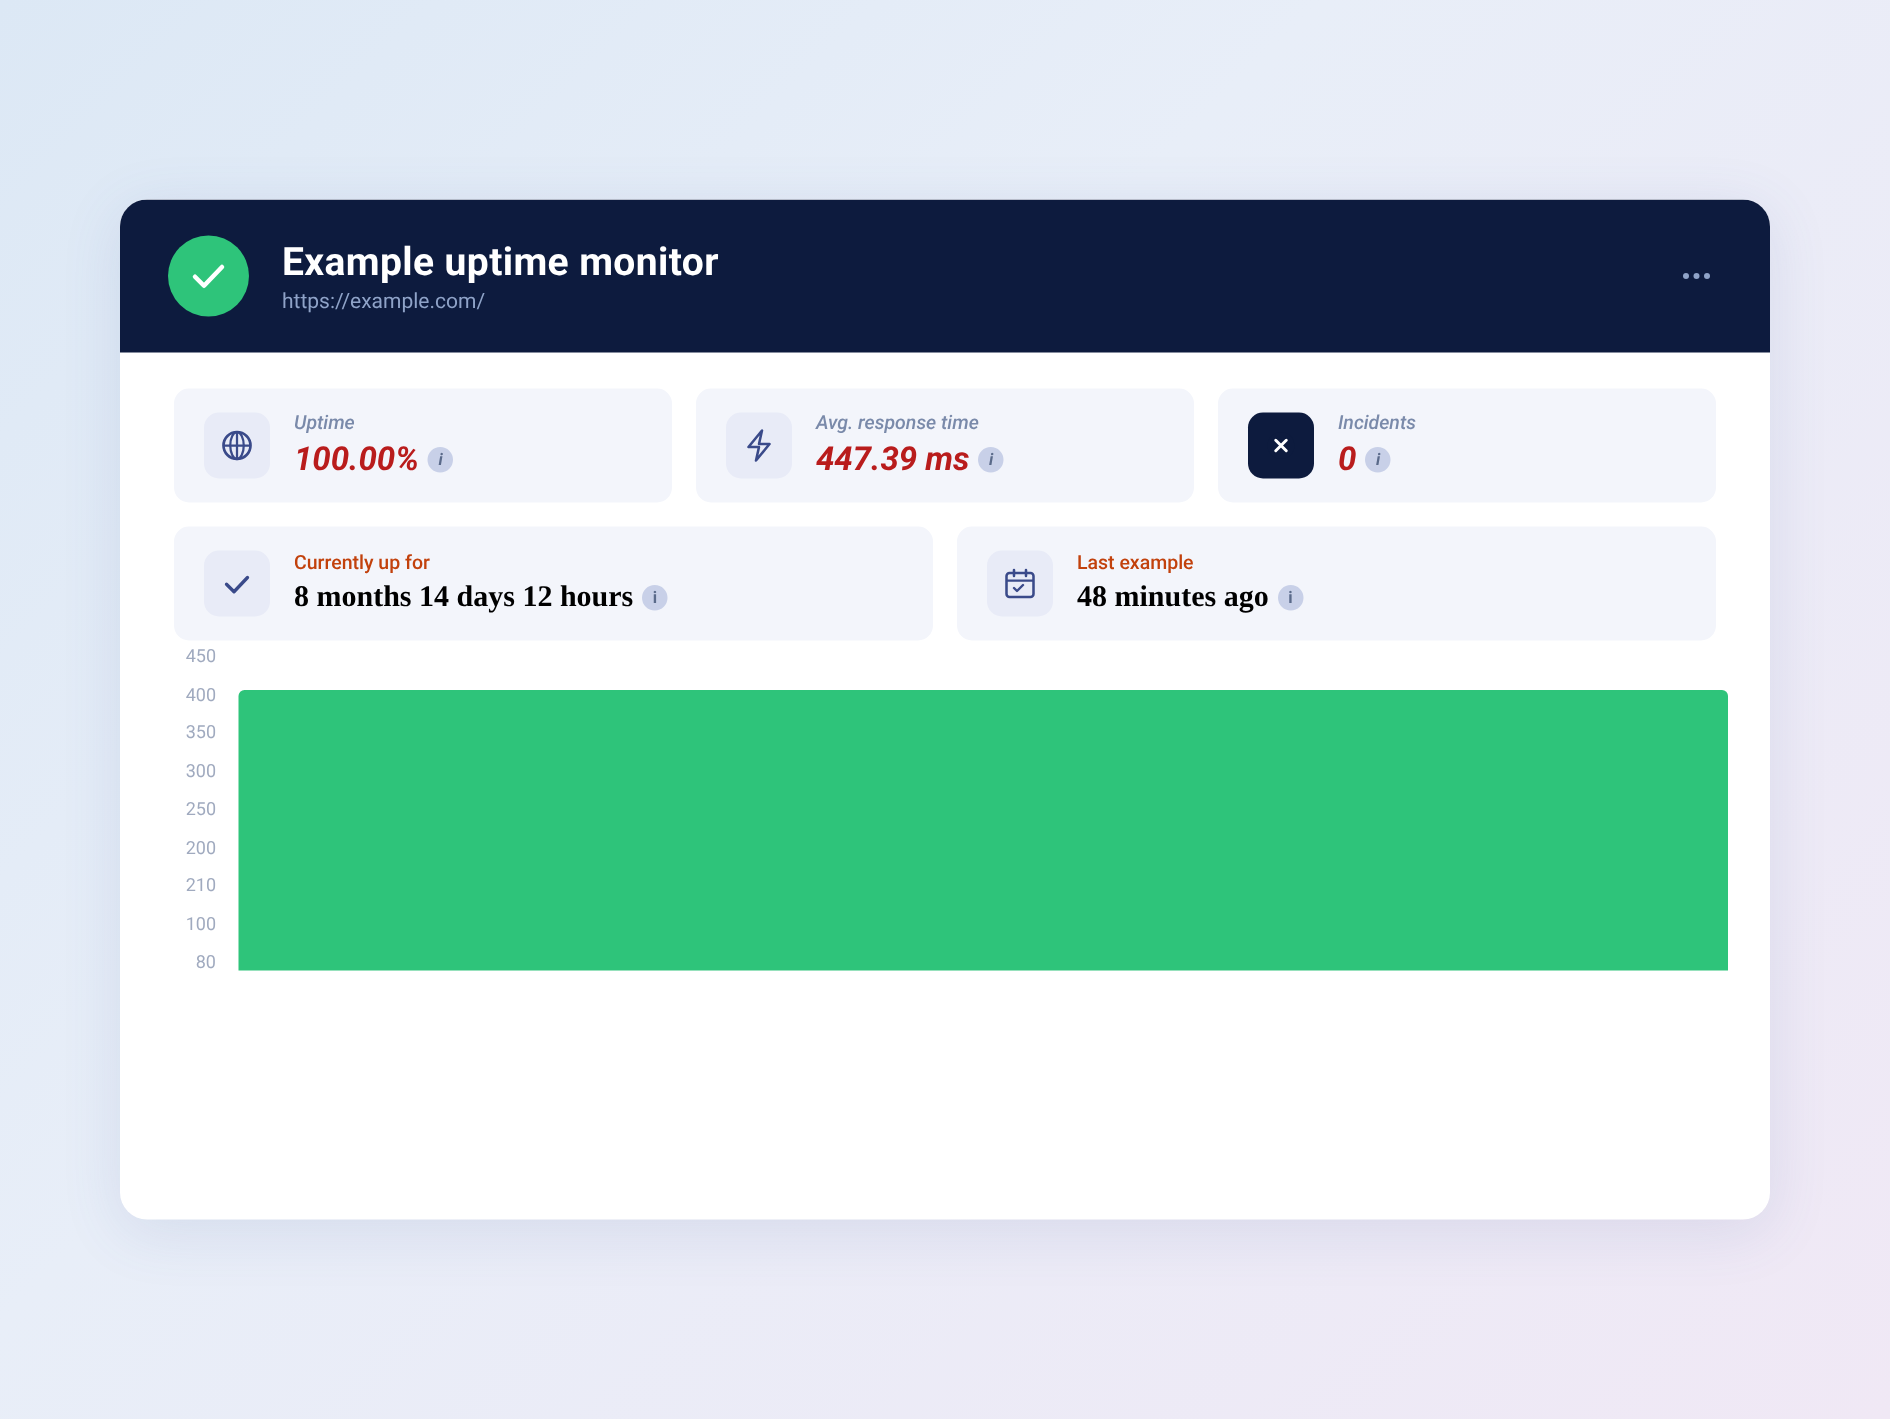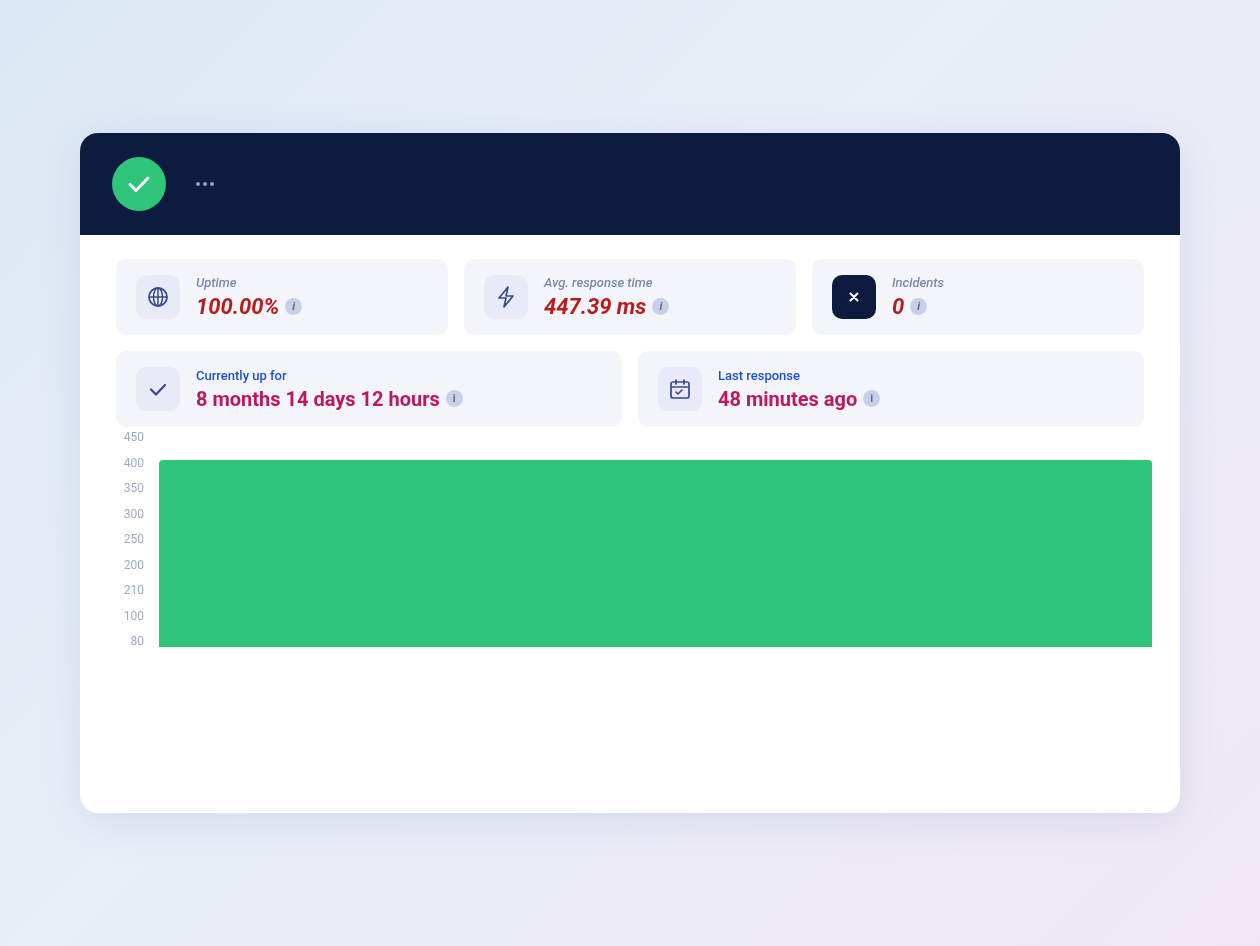--- a/index.html
+++ b/index.html
@@ -156,33 +156,34 @@
       background: #e8ebf7;
       border-radius: 10px;
       display: flex;
       align-items: center;
       justify-content: center;
       flex-shrink: 0;
     }
     .status-info { min-width: 0; }
     .status-label {
       font-size: 13px;
-      color: #1d4ed8;
+      color: #c2410c;
       font-weight: 500;
       margin-bottom: 4px;
     }
     .status-value-row {
       display: flex;
       align-items: center;
       gap: 6px;
     }
     .status-value {
       font-size: 20px;
       font-weight: 700;
-      color: #be185d;
+      color: #000000;
+      font-family: Liberation Serif, serif;
     }
     
     .chart-controls {
       display: flex;
       align-items: center;
       justify-content: flex-end;
       padding: 20px 36px 8px 36px;
       gap: 10px;
     }
     .date-selector {
@@ -245,20 +246,24 @@
 <body>
 
 <div class="card">
 
   <div class="card-header">
     <div class="header-icon">
       <svg viewBox="0 0 28 28" fill="none" xmlns="http://www.w3.org/2000/svg">
         <path d="M5 14.5L11 20.5L23 8" stroke="white" stroke-width="3" stroke-linecap="round" stroke-linejoin="round"></path>
       </svg>
     </div>
+    <div class="header-text">
+      <div class="header-title">Example uptime monitor</div>
+      <div class="header-url">https://example.com/</div>
+    </div>
     <div class="header-menu three-dots">
       <span></span>
         <span></span>
         <span></span>
     </div>
   </div>
 
   <div class="stats-row">
 
     <div class="stat-card">
@@ -331,21 +336,21 @@
     <div class="status-card">
       <div class="status-icon-wrap">
         <svg width="22" height="22" viewBox="0 0 22 22" fill="none">
           <rect x="2" y="4" width="18" height="16" rx="2" stroke="#3a4a8a" stroke-width="1.7"></rect>
           <path d="M2 9h18" stroke="#3a4a8a" stroke-width="1.5"></path>
           <path d="M7 2v4M15 2v4" stroke="#3a4a8a" stroke-width="1.7" stroke-linecap="round"></path>
           <path d="M7 14l2 2 4-4" stroke="#3a4a8a" stroke-width="1.6" stroke-linecap="round" stroke-linejoin="round"></path>
         </svg>
       </div>
       <div class="status-info">
-        <div class="status-label">Last response</div>
+        <div class="status-label">Last example</div>
         <div class="status-value-row">
           <span class="status-value">48 minutes ago</span>
           <span class="info-icon">i</span>
         </div>
       </div>
     </div>
   </div>
 
 
   <div class="chart-area">

